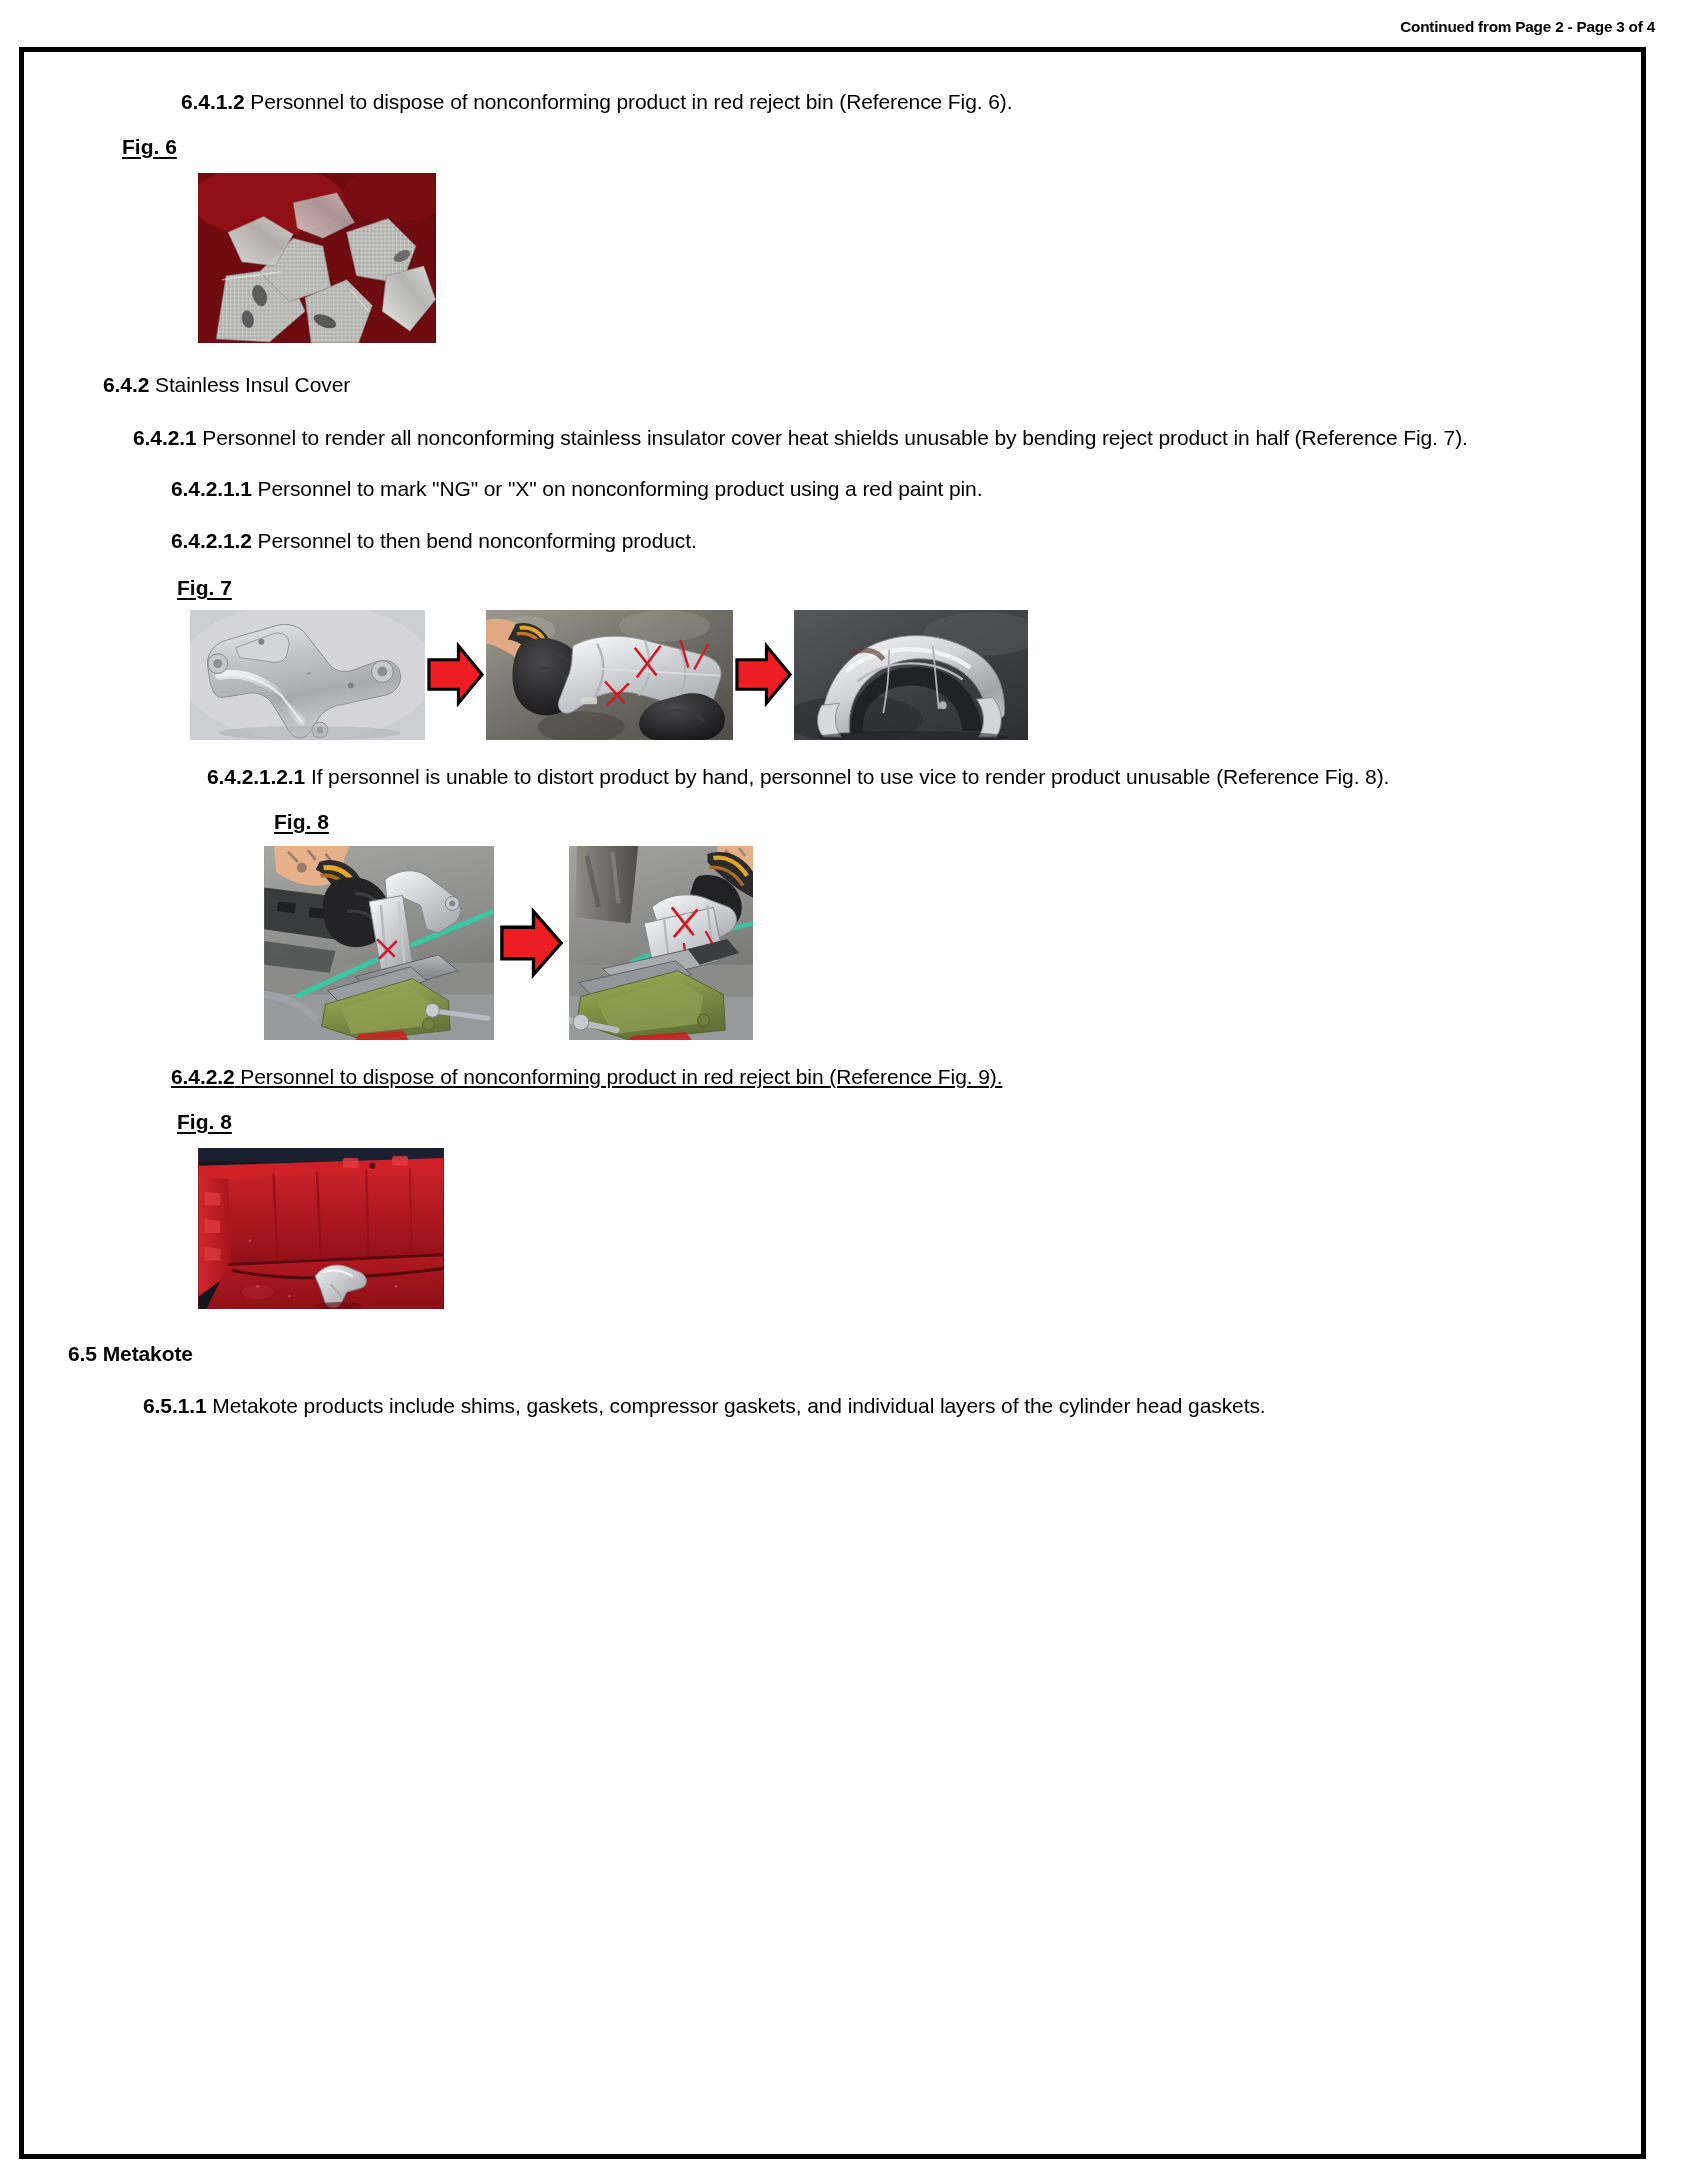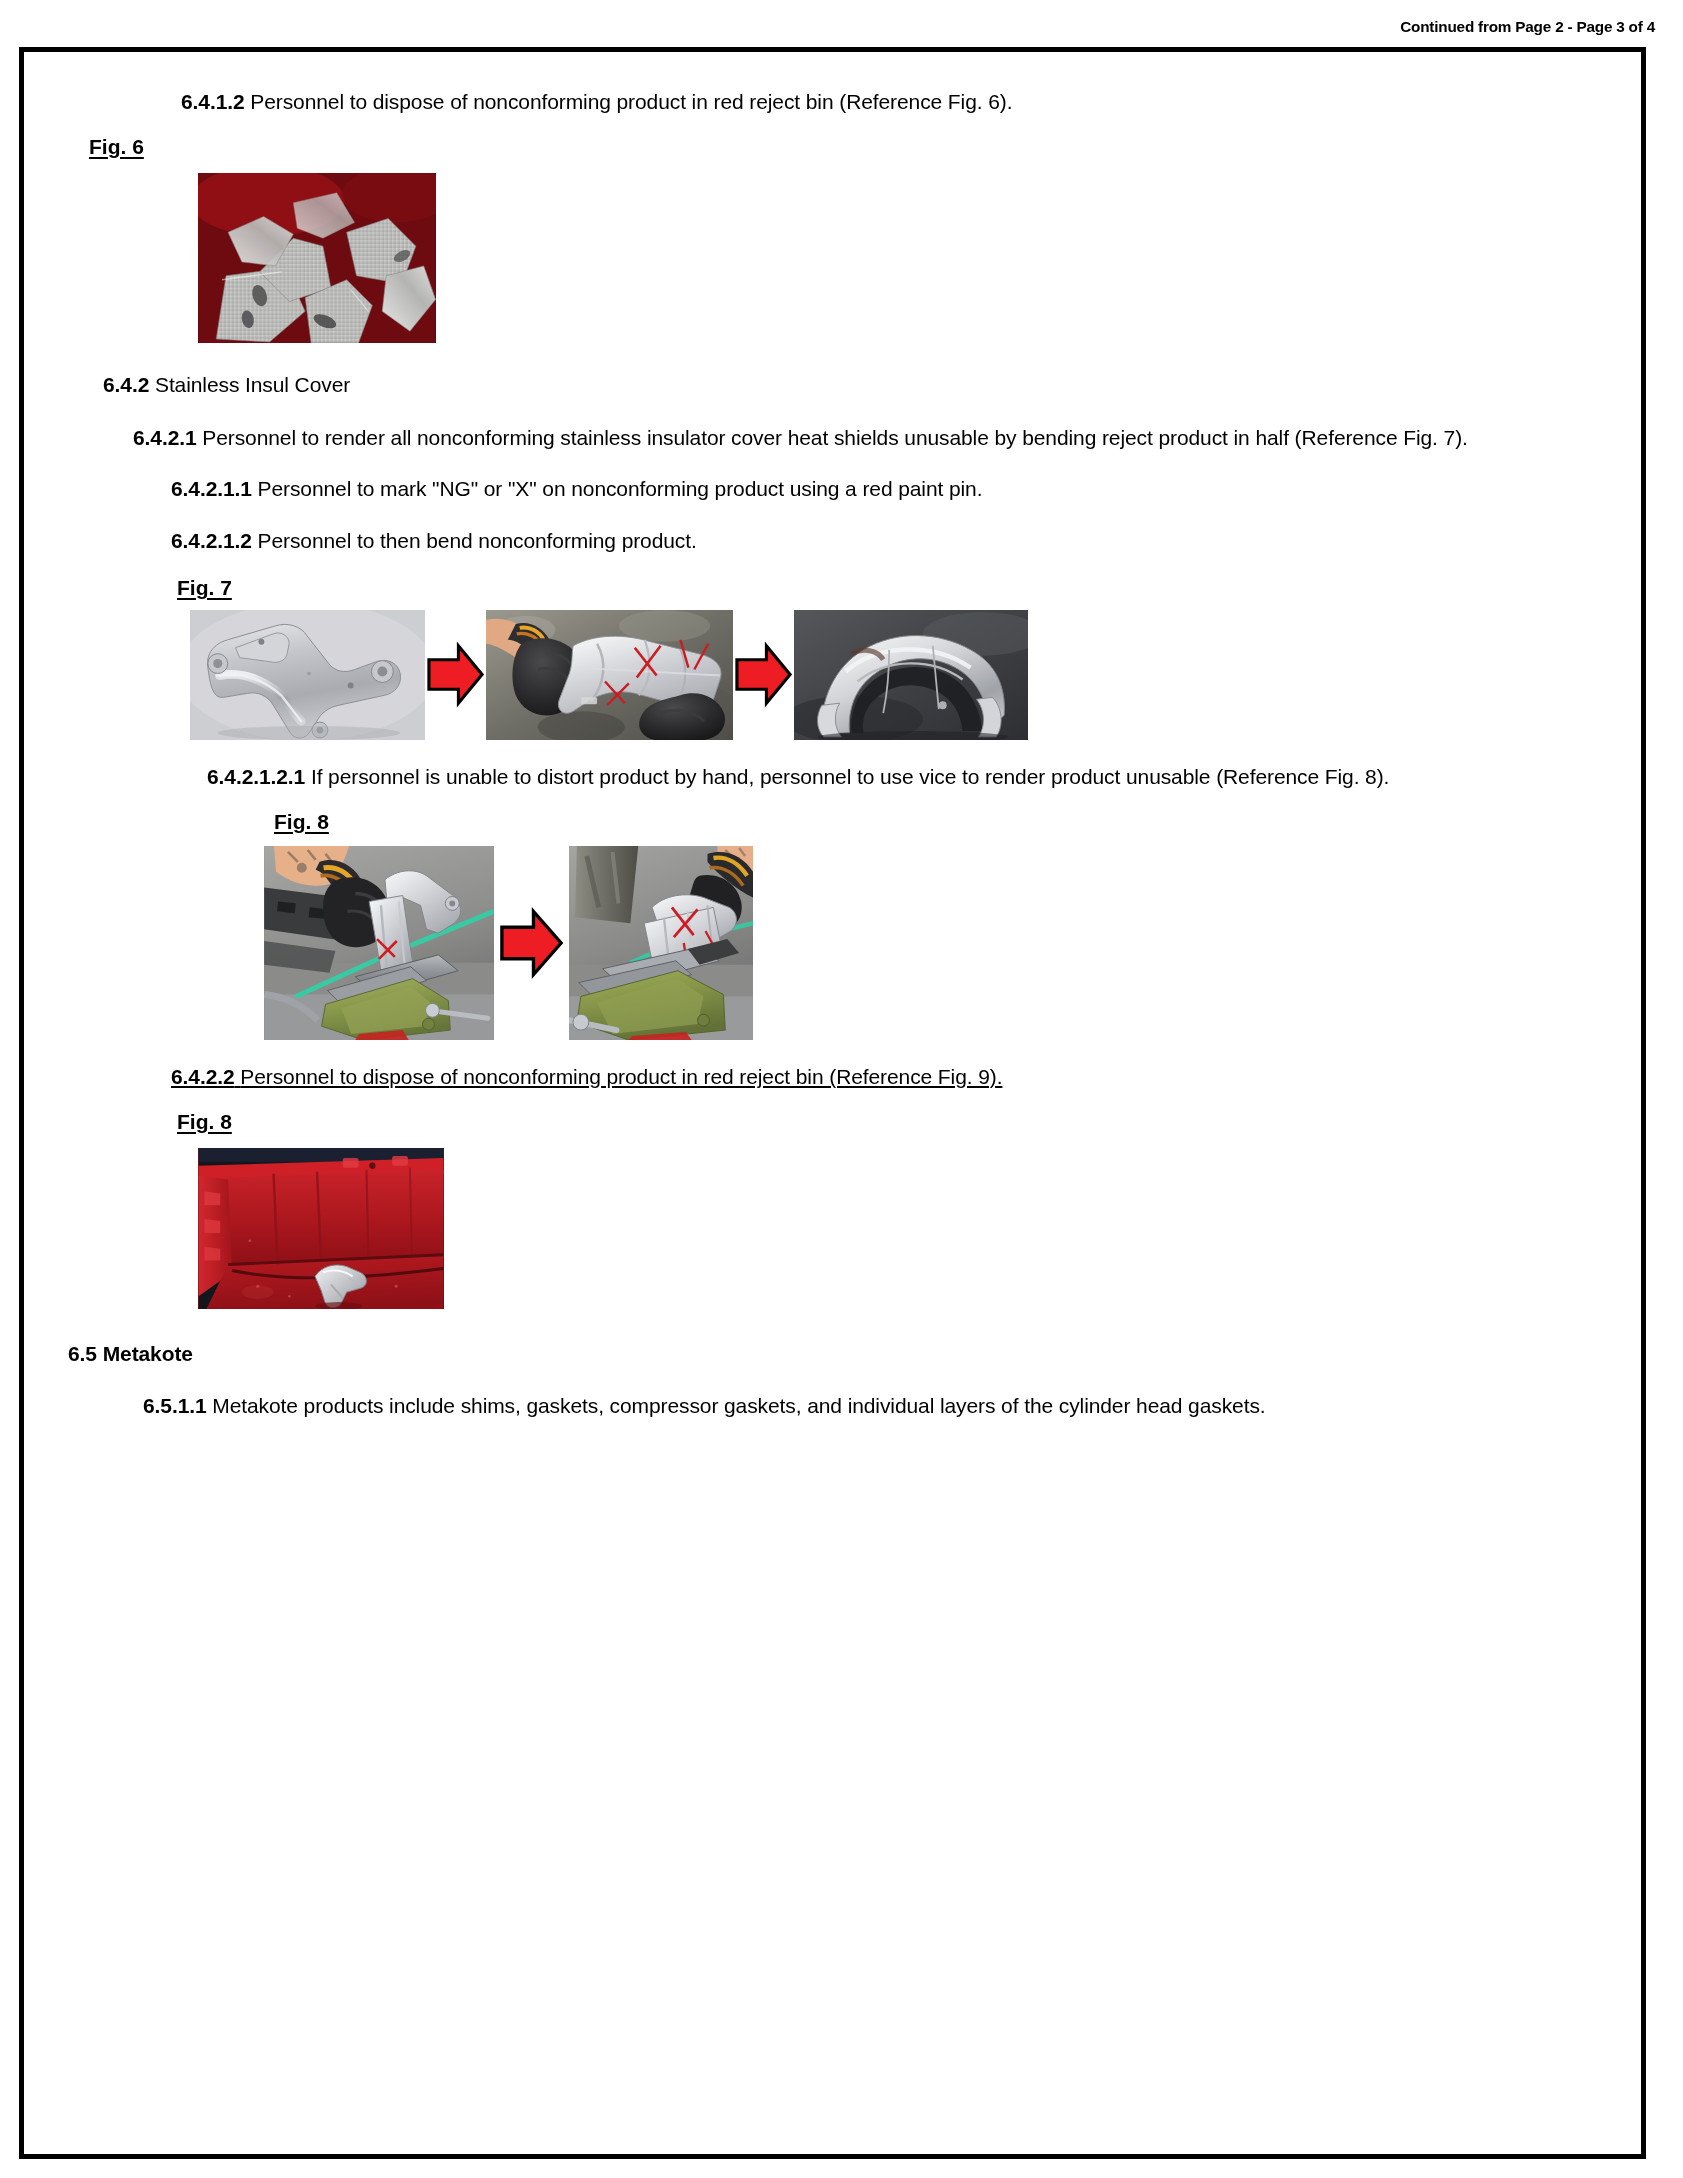--- a/index.html
+++ b/index.html
@@ -69,21 +69,21 @@
   .lvl-6511  { margin: 22px 0 0 119px; width: 1346px; }
 
   
   .fig-cap {
     font-size: 21px;
     font-weight: bold;
     text-decoration: underline;
     text-underline-offset: 3px;
     display: inline-block;
   }
-  .cap-6 { margin: 18px 0 0 65px; }
+  .cap-6 { margin: 18px 0 0 98px; }
   .cap-7 { margin: 20px 0 0 153px; }
   .cap-8 { margin: 18px 0 0 250px; }
   .cap-9 { margin: 18px 0 0 153px; }
 
   
   .fig-row {
     display: flex;
     align-items: center;
   }
   .row-7 { margin: 10px 0 0 166px; }

